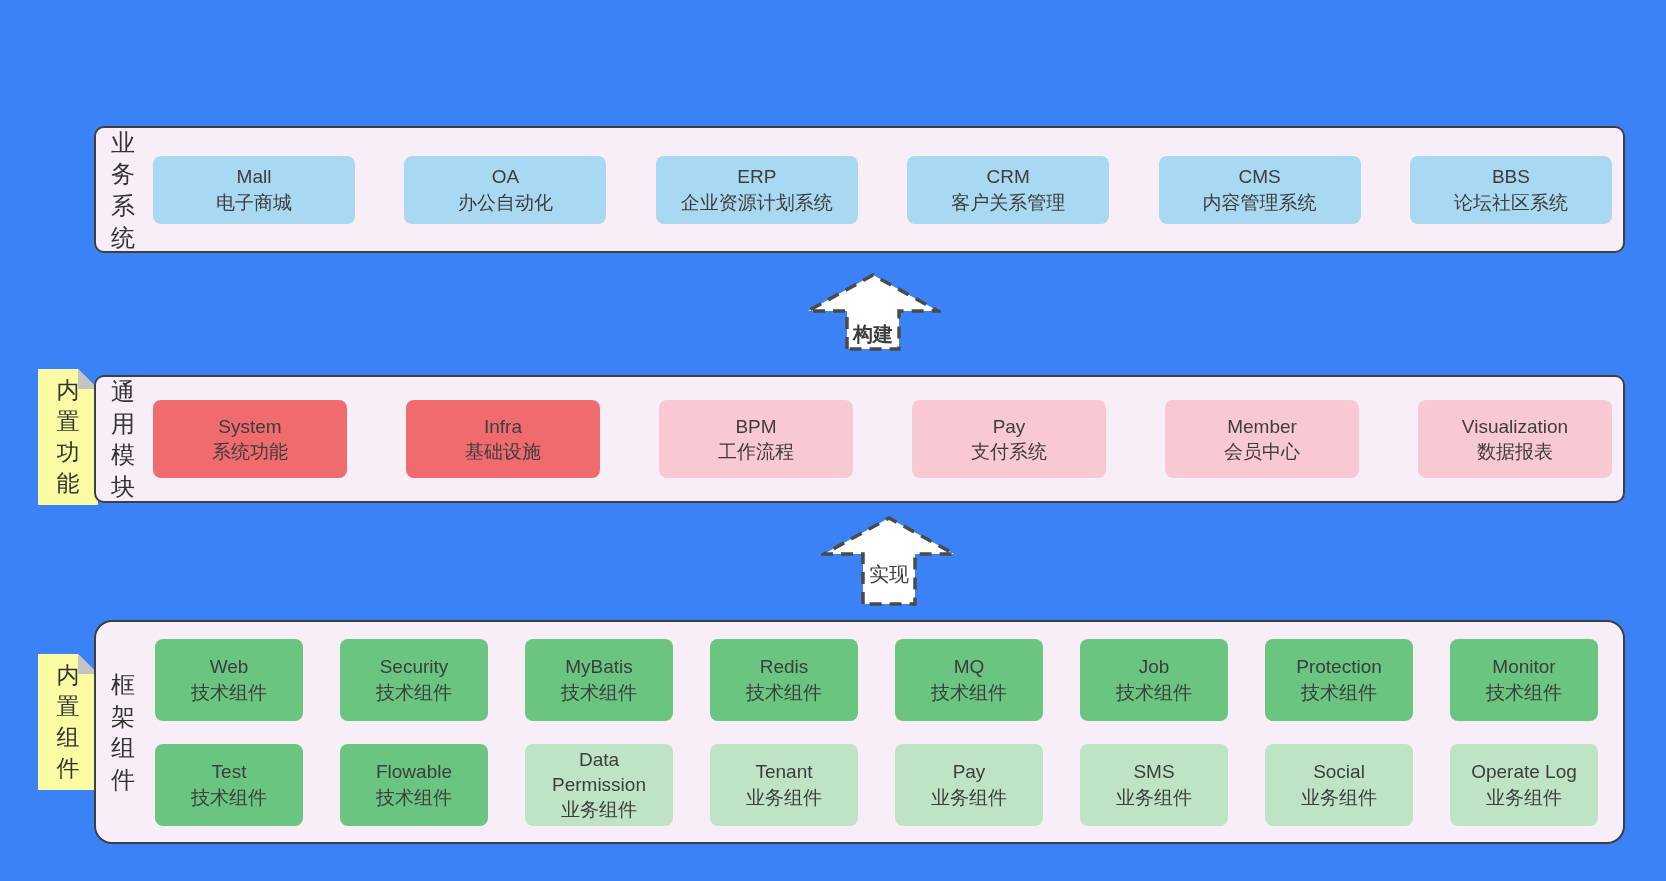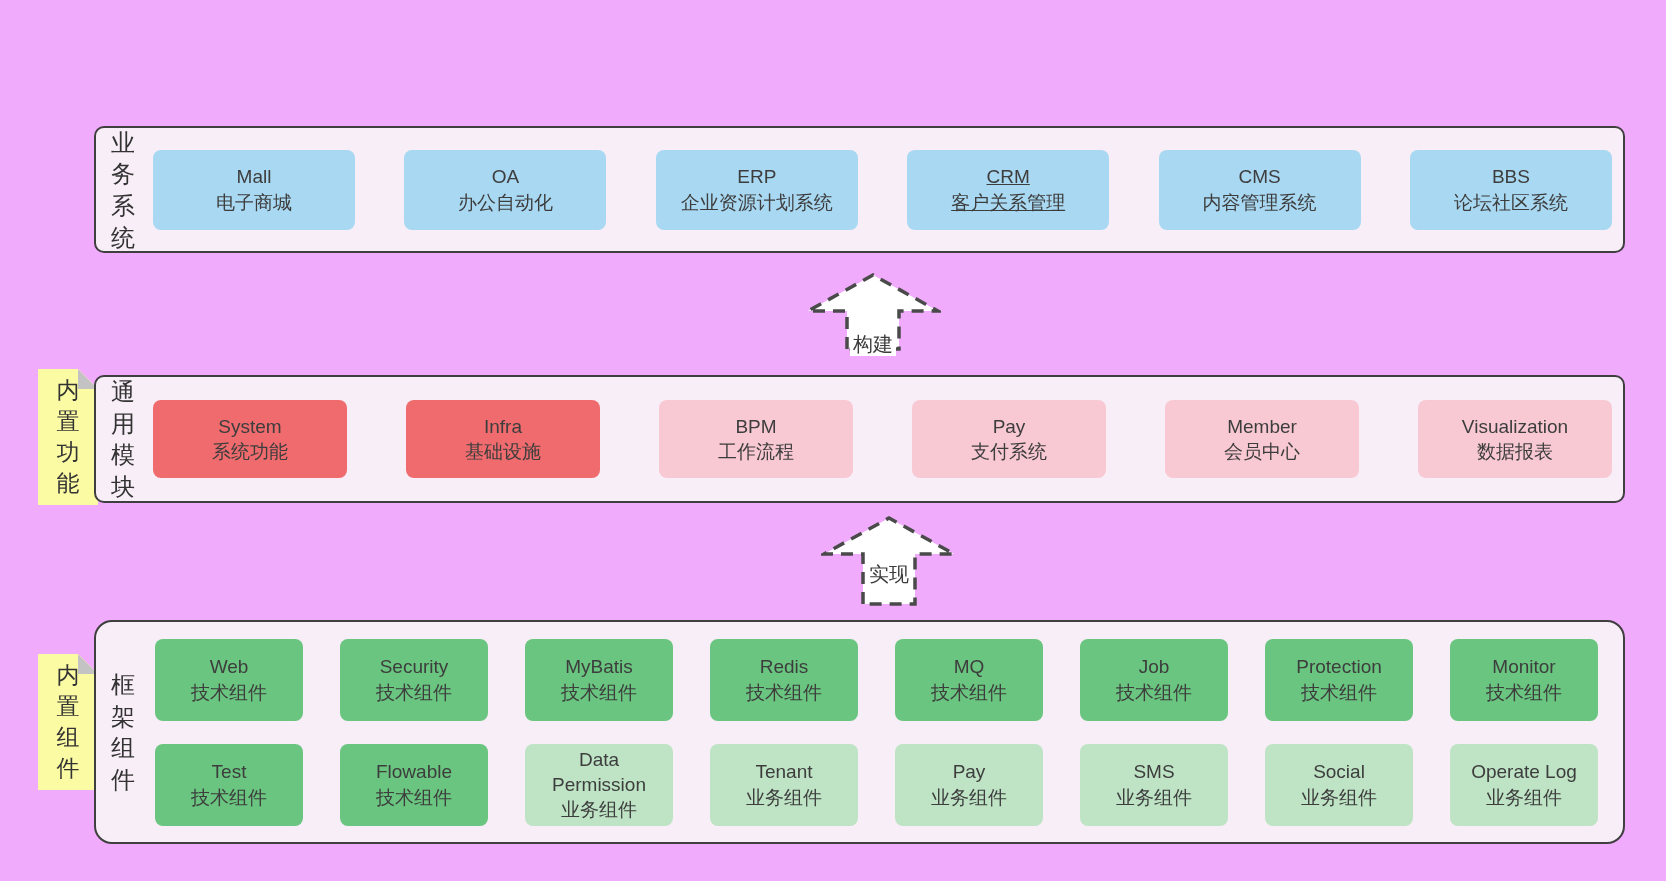--- a/index.html
+++ b/index.html
@@ -1,18 +1,18 @@
 <!DOCTYPE html>
 <html><head>
 <meta charset="utf-8">
 <style>
   html,body{margin:0;padding:0;background:#f8f8f8;}
   .canvas{
     position:relative;width:1666px;height:881px;overflow:hidden;
-    background:#f0abfc;
+    background:#3b82f6;
     font-family:"Liberation Sans","DejaVu Sans",sans-serif;
     color:#3d3d3d;
   }
   
   .layer{
     position:absolute;left:94px;width:1531px;
     background:#f8eef7;border:2px solid #3f3f3f;border-radius:10px;
     box-sizing:border-box;z-index:2;
   }
   .layer-a{top:126px;height:127px;}
@@ -31,21 +31,21 @@
   }
   .layer-a .rows{margin:0 11px 0 57px;}
   .layer-b .rows{margin:0 11px 0 57px;}
   .layer-c .rows{margin:0 25px 0 59px;}
   .boxrow{display:flex;justify-content:space-between;align-items:center;}
   .box{
     border-radius:8px;display:flex;flex-direction:column;
     justify-content:center;align-items:center;text-align:center;
     font-size:19px;line-height:1.32;box-sizing:border-box;padding:2px 6px;
   }
-  .layer-a .box{width:202px;height:80px;}
+  .layer-a .box{width:202px;height:68px;}
   .layer-b .box{width:194px;height:78px;}
   .layer-c .box{width:148px;height:82px;}
   .box .en,.box .zh{width:100%;}
   
   .sticky{
     position:absolute;left:38px;width:60px;height:136px;z-index:1;
     background:#fbfba3;
     clip-path:polygon(0 0,calc(100% - 20px) 0,100% 20px,100% 100%,0 100%);
     display:flex;align-items:center;justify-content:center;
   }
@@ -60,21 +60,21 @@
   }
   
   .arrow{position:absolute;z-index:1;}
   .arrow svg{display:block;}
   .arrow-label{
     position:absolute;left:50%;transform:translateX(-50%);
     background:#ffffff;font-size:20px;line-height:1.1;
     padding:1px 3px;color:#3d3d3d;white-space:nowrap;
   }
   .arrow-1{left:805px;top:272px;}
-  .arrow-1 .arrow-label{top:60px;}
+  .arrow-1 .arrow-label{top:50px;font-weight:bold;}
   .arrow-2{left:821px;top:515px;}
   .arrow-2 .arrow-label{top:47px;}
 </style>
 </head>
 <body>
 
 <div class="canvas">
 
   <section class="layer layer-a" style="background: rgb(248, 238, 247); border-color: rgb(63, 63, 63);">
     <div class="vlabel">业务系统</div>
@@ -85,21 +85,21 @@
             <div class="zh">电子商城</div>
           </div>
           <div class="box" style="background: rgb(169, 216, 242);">
             <div class="en">OA</div>
             <div class="zh">办公自动化</div>
           </div>
           <div class="box" style="background: rgb(169, 216, 242);">
             <div class="en">ERP</div>
             <div class="zh">企业资源计划系统</div>
           </div>
-          <div class="box" style="background: rgb(169, 216, 242); text-decoration: underline;">
+          <div class="box" style="background: rgb(169, 216, 242);">
             <div class="en">CRM</div>
             <div class="zh">客户关系管理</div>
           </div>
           <div class="box" style="background: rgb(169, 216, 242);">
             <div class="en">CMS</div>
             <div class="zh">内容管理系统</div>
           </div>
           <div class="box" style="background: rgb(169, 216, 242);">
             <div class="en">BBS</div>
             <div class="zh">论坛社区系统</div>

